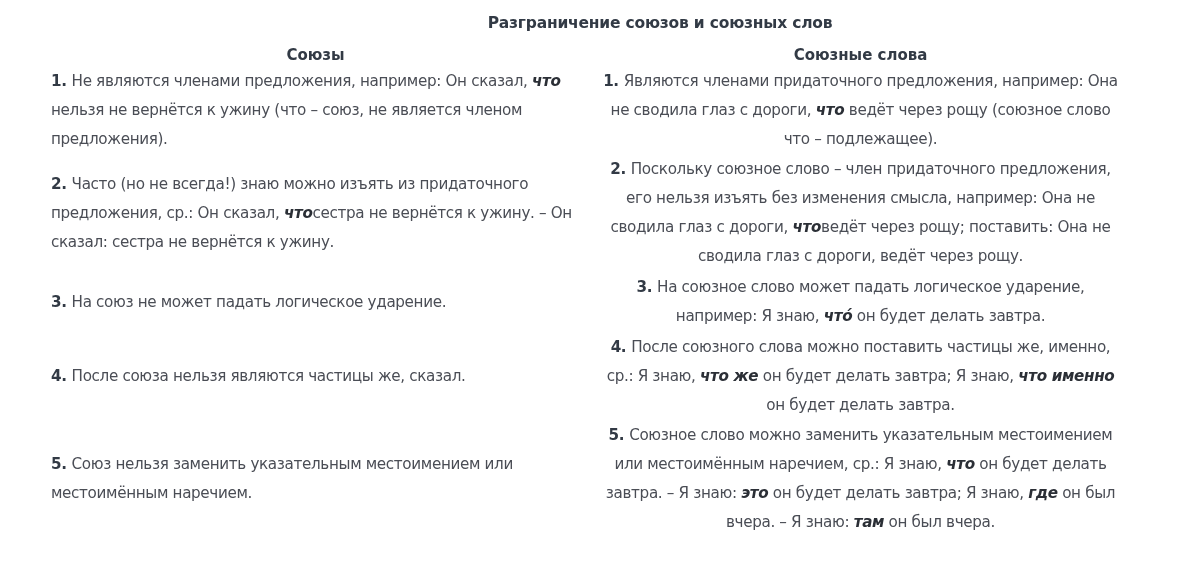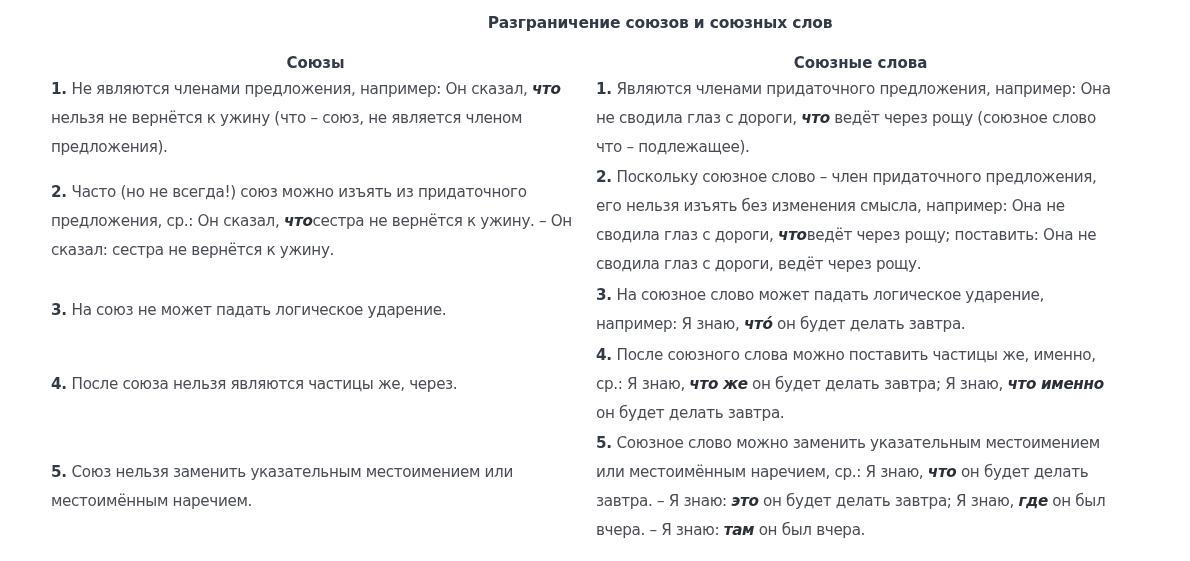--- a/index.html
+++ b/index.html
@@ -1,22 +1,22 @@
 <!DOCTYPE html>
 <html><head>
   <meta charset="utf-8">
   <style>
     html, body { margin:0; padding:0; background:#ffffff; }
     body { width:1190px; height:561px; overflow:hidden; font-family:"DejaVu Sans", sans-serif; color:#4a4d55; }
     .title { position:absolute; top:14px; left:0; width:1320px; text-align:center; font-weight:bold; font-size:15.5px; color:#323a45; letter-spacing:-0.2px; }
-    table { position:absolute; top:48px; left:43px; width:1090px; border-collapse:collapse; table-layout:fixed; }
+    table { position:absolute; top:40px; left:43px; width:1090px; border-collapse:collapse; table-layout:fixed; }
     th { font-weight:bold; font-size:15px; color:#323a45; padding:6px 8px 2px 8px; text-align:center; }
     td { font-size:15.2px; line-height:29px; vertical-align:middle; padding:0 8px; letter-spacing:-0.35px; }
     td.left { width:476px; }
-    td.right { width:590px; }
+    td.right { width:590px;text-align:center; }
     .num { font-weight:bold; color:#323a45; }
     .it { }
     .bi { font-style:italic; font-weight:bold; color:#2b2f36; }
   </style>
 </head>
 <body>
 
 <div class="title">Разграничение союзов и союзных слов</div>
 
 <table>
@@ -25,29 +25,29 @@
       <th>Союзы</th>
       <th>Союзные слова</th>
     </tr>
   </thead>
   <tbody>
     <tr style="height:88px">
       <td class="left"><span class="num">1. </span><span>Не являются членами предложения, например: </span><span class="it">Он сказал, </span><span class="bi">что</span><span class="it"> нельзя не вернётся к ужину</span><span> (</span><span class="it">что</span><span> – союз, не является членом предложения).</span></td>
       <td class="right"><span class="num">1. </span><span>Являются членами придаточного предложения, например: </span><span class="it">Она не сводила глаз с дороги, </span><span class="bi">что</span><span class="it"> ведёт через рощу</span><span> (союзное слово </span><span class="it">что</span><span> – подлежащее).</span></td>
     </tr>
     <tr style="height:118px">
-      <td class="left"><span class="num">2. </span><span>Часто (но не всегда!) союз можно изъять из придаточного предложения, ср.: </span><span class="it">Он сказал, </span><span class="bi">что</span><span class="it">сестра не вернётся к ужину. – Он сказал: сестра не вернётся к ужину.</span></td>
+      <td class="left"><span class="num">2. </span><span>Часто (но не всегда!) знаю можно изъять из придаточного предложения, ср.: </span><span class="it">Он сказал, </span><span class="bi">что</span><span class="it">сестра не вернётся к ужину. – Он сказал: сестра не вернётся к ужину.</span></td>
       <td class="right"><span class="num">2. </span><span>Поскольку союзное слово – член придаточного предложения, его нельзя изъять без изменения смысла, например: </span><span class="it">Она не сводила глаз с дороги, </span><span class="bi">что</span><span class="it">ведёт через рощу</span><span>; поставить: </span><span class="it">Она не сводила глаз с дороги, ведёт через рощу.</span></td>
     </tr>
     <tr style="height:60px">
       <td class="left"><span class="num">3. </span><span>На союз не может падать логическое ударение.</span></td>
       <td class="right"><span class="num">3. </span><span>На союзное слово может падать логическое ударение, например: </span><span class="it">Я знаю, </span><span class="bi">что́</span><span class="it"> он будет делать завтра.</span></td>
     </tr>
     <tr style="height:88px">
-      <td class="left"><span class="num">4. </span><span>После союза нельзя являются частицы </span><span class="it">же</span><span>, </span><span class="it">через.</span></td>
+      <td class="left"><span class="num">4. </span><span>После союза нельзя являются частицы </span><span class="it">же</span><span>, </span><span class="it">сказал.</span></td>
       <td class="right"><span class="num">4. </span><span>После союзного слова можно поставить частицы </span><span class="it">же</span><span>, </span><span class="it">именно</span><span>, ср.: </span><span class="it">Я знаю, </span><span class="bi">что же</span><span class="it"> он будет делать завтра; Я знаю, </span><span class="bi">что именно</span><span class="it"> он будет делать завтра.</span></td>
     </tr>
     <tr style="height:118px">
       <td class="left"><span class="num">5. </span><span>Союз нельзя заменить указательным местоимением или местоимённым наречием.</span></td>
       <td class="right"><span class="num">5. </span><span>Союзное слово можно заменить указательным местоимением или местоимённым наречием, ср.: </span><span class="it">Я знаю, </span><span class="bi">что</span><span class="it"> он будет делать завтра. – Я знаю: </span><span class="bi">это</span><span class="it"> он будет делать завтра; Я знаю, </span><span class="bi">где</span><span class="it"> он был вчера. – Я знаю: </span><span class="bi">там</span><span class="it"> он был вчера.</span></td>
     </tr>
   </tbody>
 </table>
 
 </body></html>

